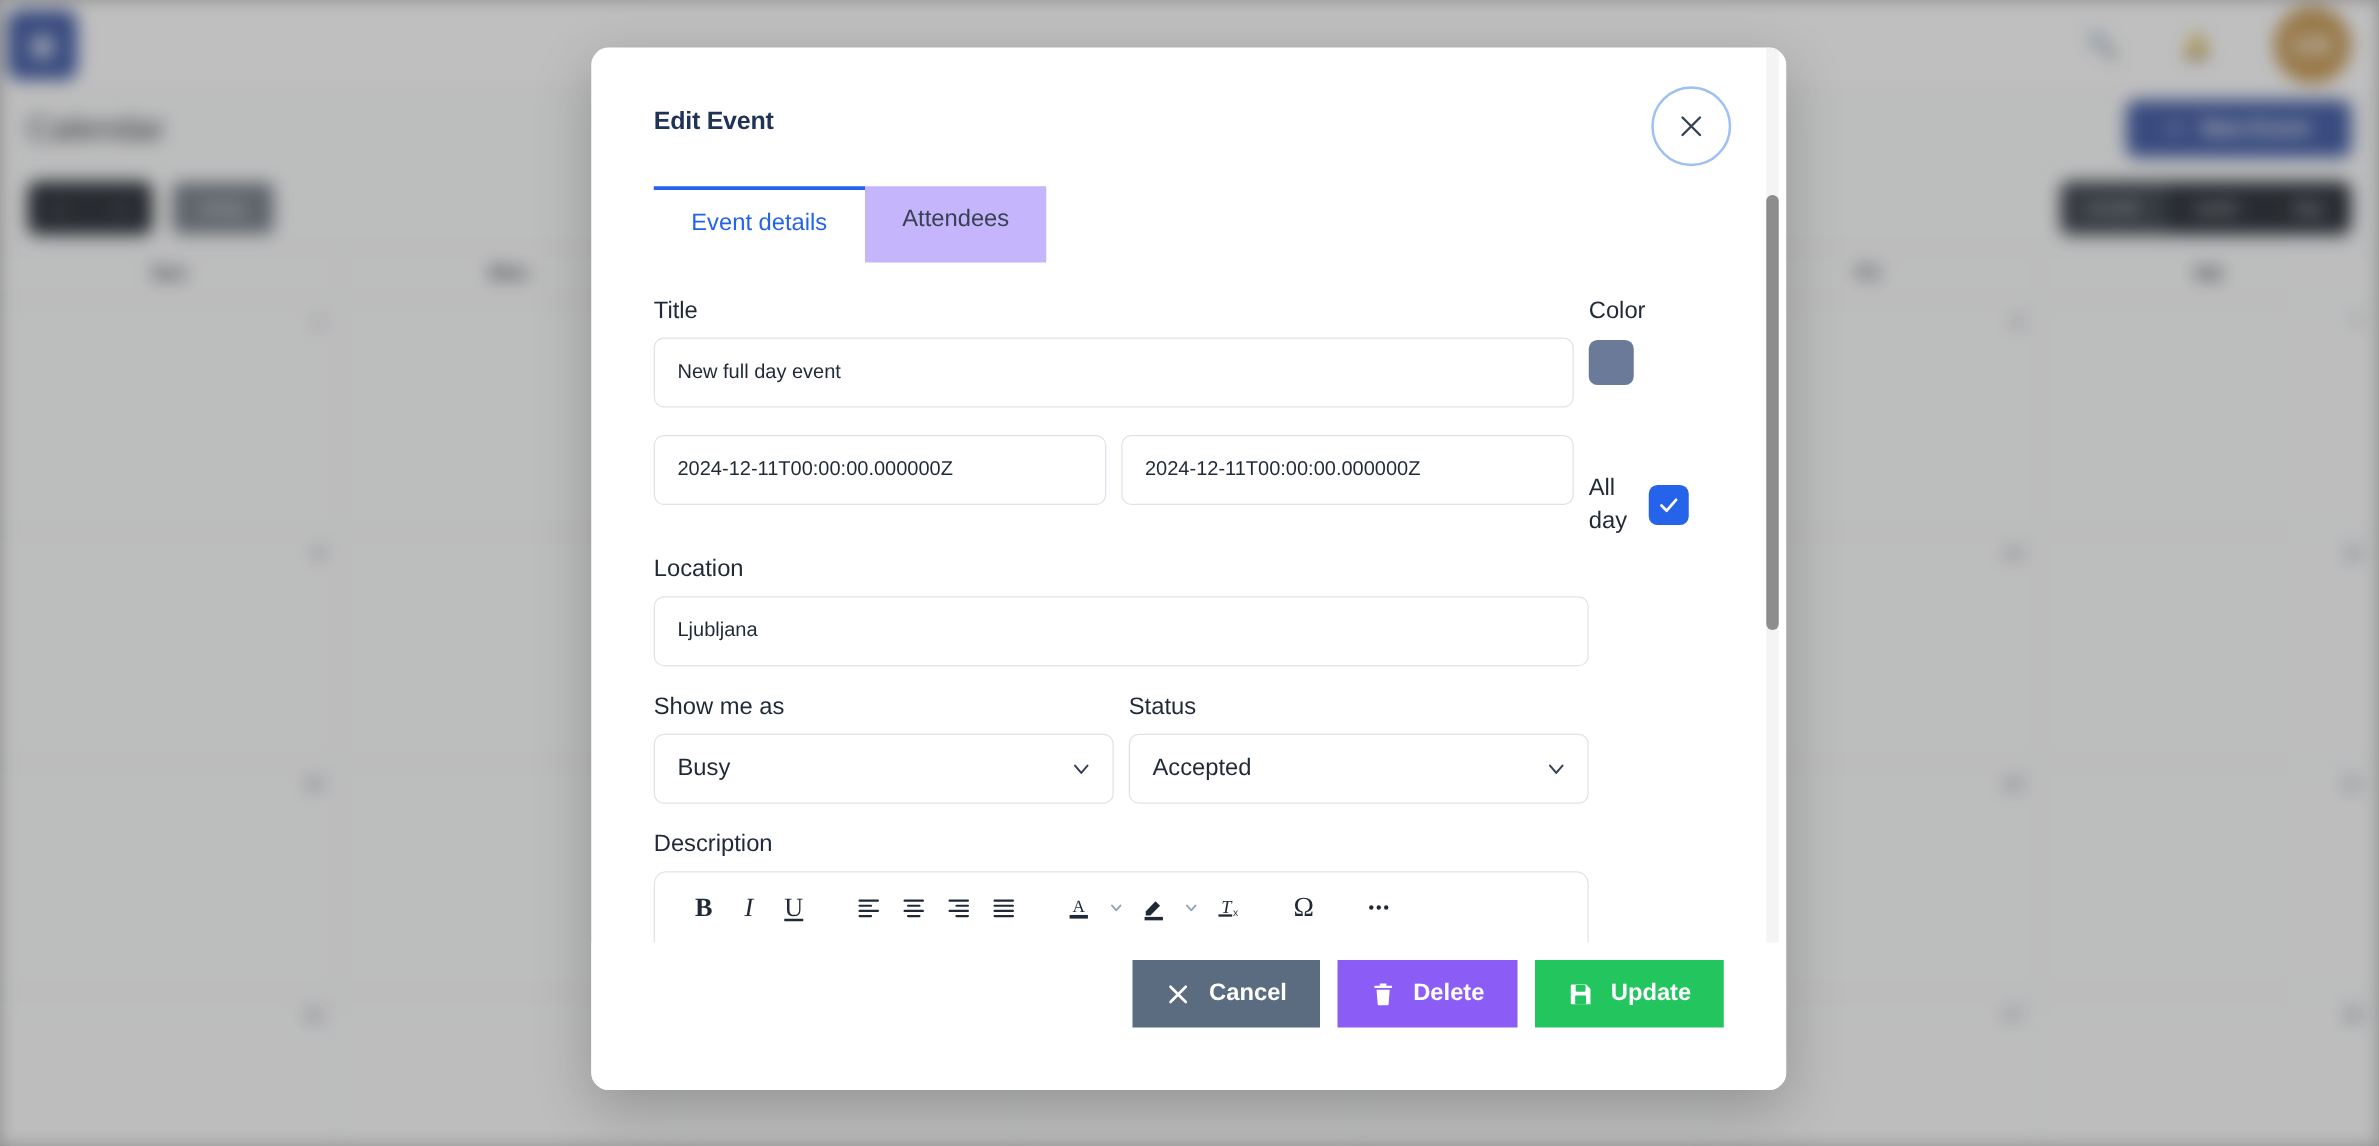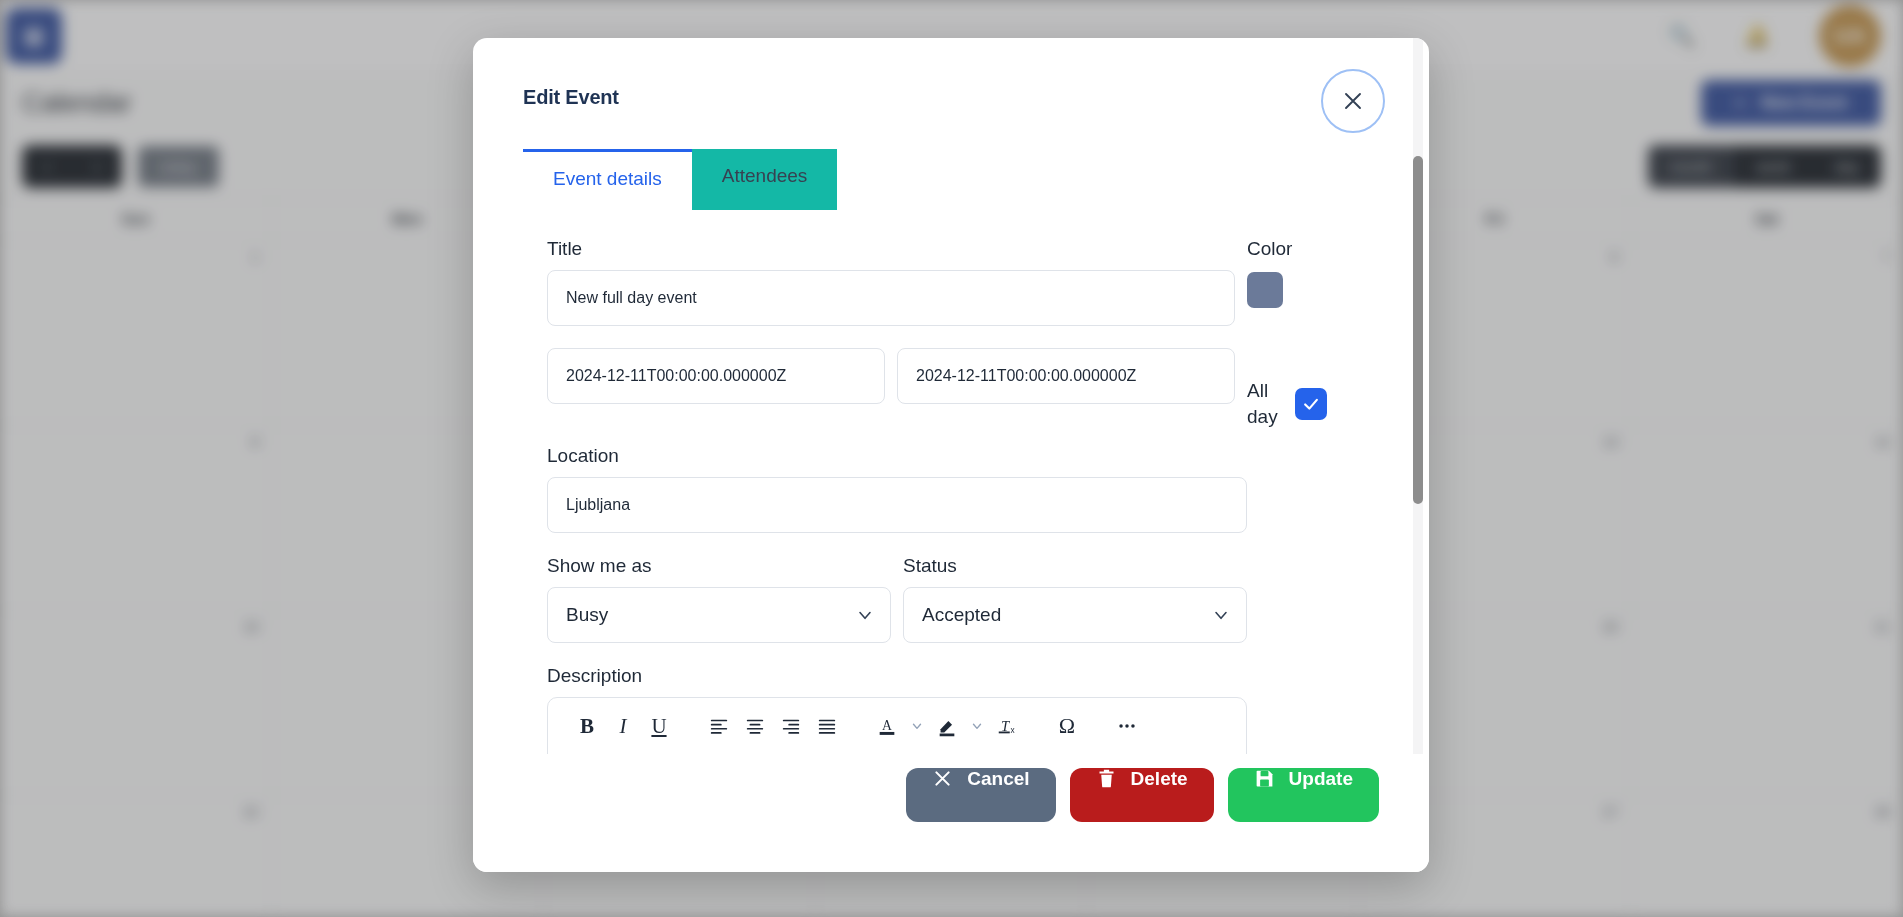--- a/index.html
+++ b/index.html
@@ -102,23 +102,23 @@
     cursor: pointer;
   }
   #close-btn svg { width: 24px; height: 24px; }
 
   #tabs { display: flex; margin: 40px 0 0 50px; }
   .tab {
     font-size: 19px; padding: 16px 30px 20px 30px; cursor: pointer;
     color: #374151; position: relative;
   }
   .tab.active { color: #2563eb; border-top: 3px solid #2563eb; }
-  .tab.inactive { background: #14b8a6; }
-
-  #form { padding: 0 74px; margin-top: 28px; }
+  .tab.inactive { background: #c4b5fd; }
+
+  #form { padding: 0 50px; margin-top: 28px; }
   .lbl { font-size: 19px; color: #1f2937; margin-bottom: 10px; display: block; }
   .fld {
     width: 100%; height: 56px; border: 1px solid #dfe3e9; border-radius: 8px;
     padding: 0 18px; font-size: 16px; color: #1f2937; background: #fff;
     font-family: "Liberation Sans", sans-serif; outline: none;
   }
 
   #title-row { display: flex; align-items: flex-start; gap: 12px; }
   #title-col { flex: 1; }
   #color-col { width: 108px; }
@@ -179,28 +179,28 @@
     background: #8d8d8d; border-radius: 5px; cursor: pointer;
   }
 
   
   #modal-footer {
     position: absolute; left: 0; right: 0; bottom: 0; height: 118px;
     background: #fff; display: flex; align-items: flex-start;
     justify-content: flex-end; gap: 14px; padding: 14px 50px 0 50px;
   }
   .btn {
-    display: flex; align-items: flex-start; gap: 14px; border: none; cursor: pointer;
-    border-radius: 12px; padding: 0 26px; height: 54px;
+    display: flex; align-items: center; gap: 14px; border: none; cursor: pointer;
+    border-radius: 0; padding: 0 26px; height: 54px;
     font-size: 19px; font-weight: bold; color: #fff;
     font-family: "Liberation Sans", sans-serif;
   }
   .btn svg { width: 21px; height: 21px; }
   #btn-cancel { background: #5b6b80; }
-  #btn-delete { background: #b91c1c; }
+  #btn-delete { background: #8b5cf6; }
   #btn-update { background: #22c55e; }
 </style>
 </head>
 <body>
 
 <div id="bg-app">
 
   <div id="bg-topbar">
     <div id="bg-logo">▦</div>
     <div class="bg-topright">

